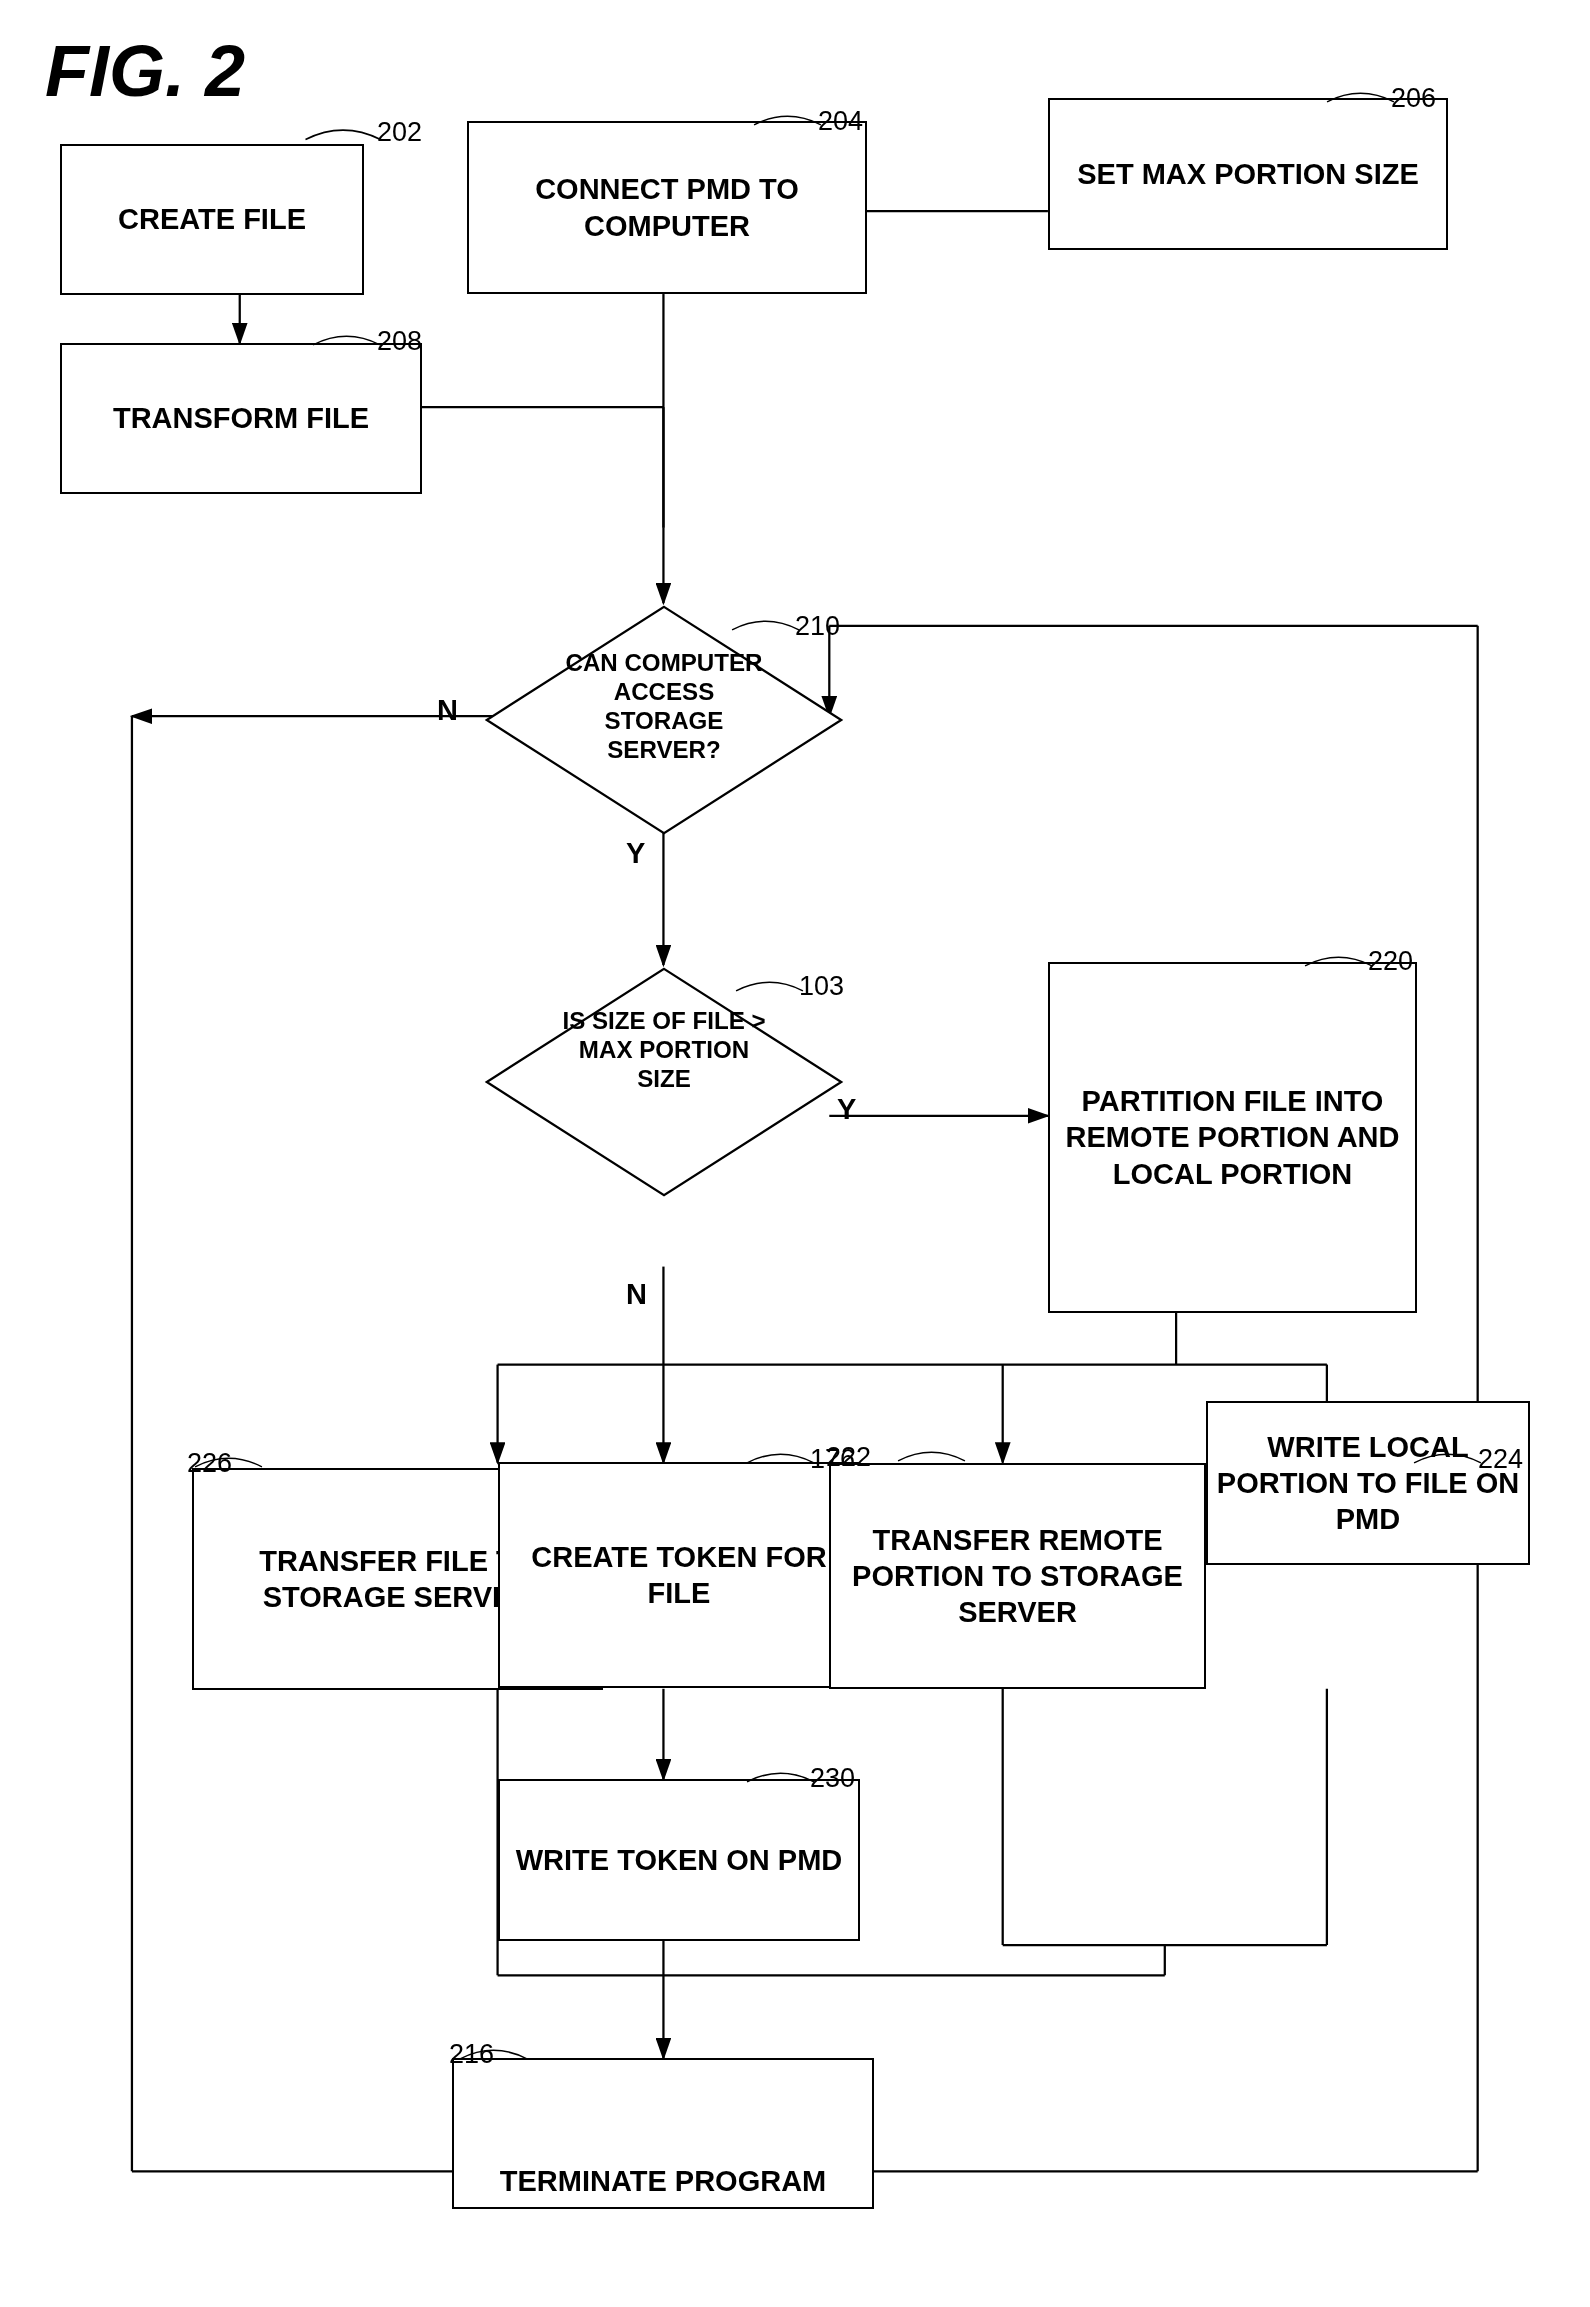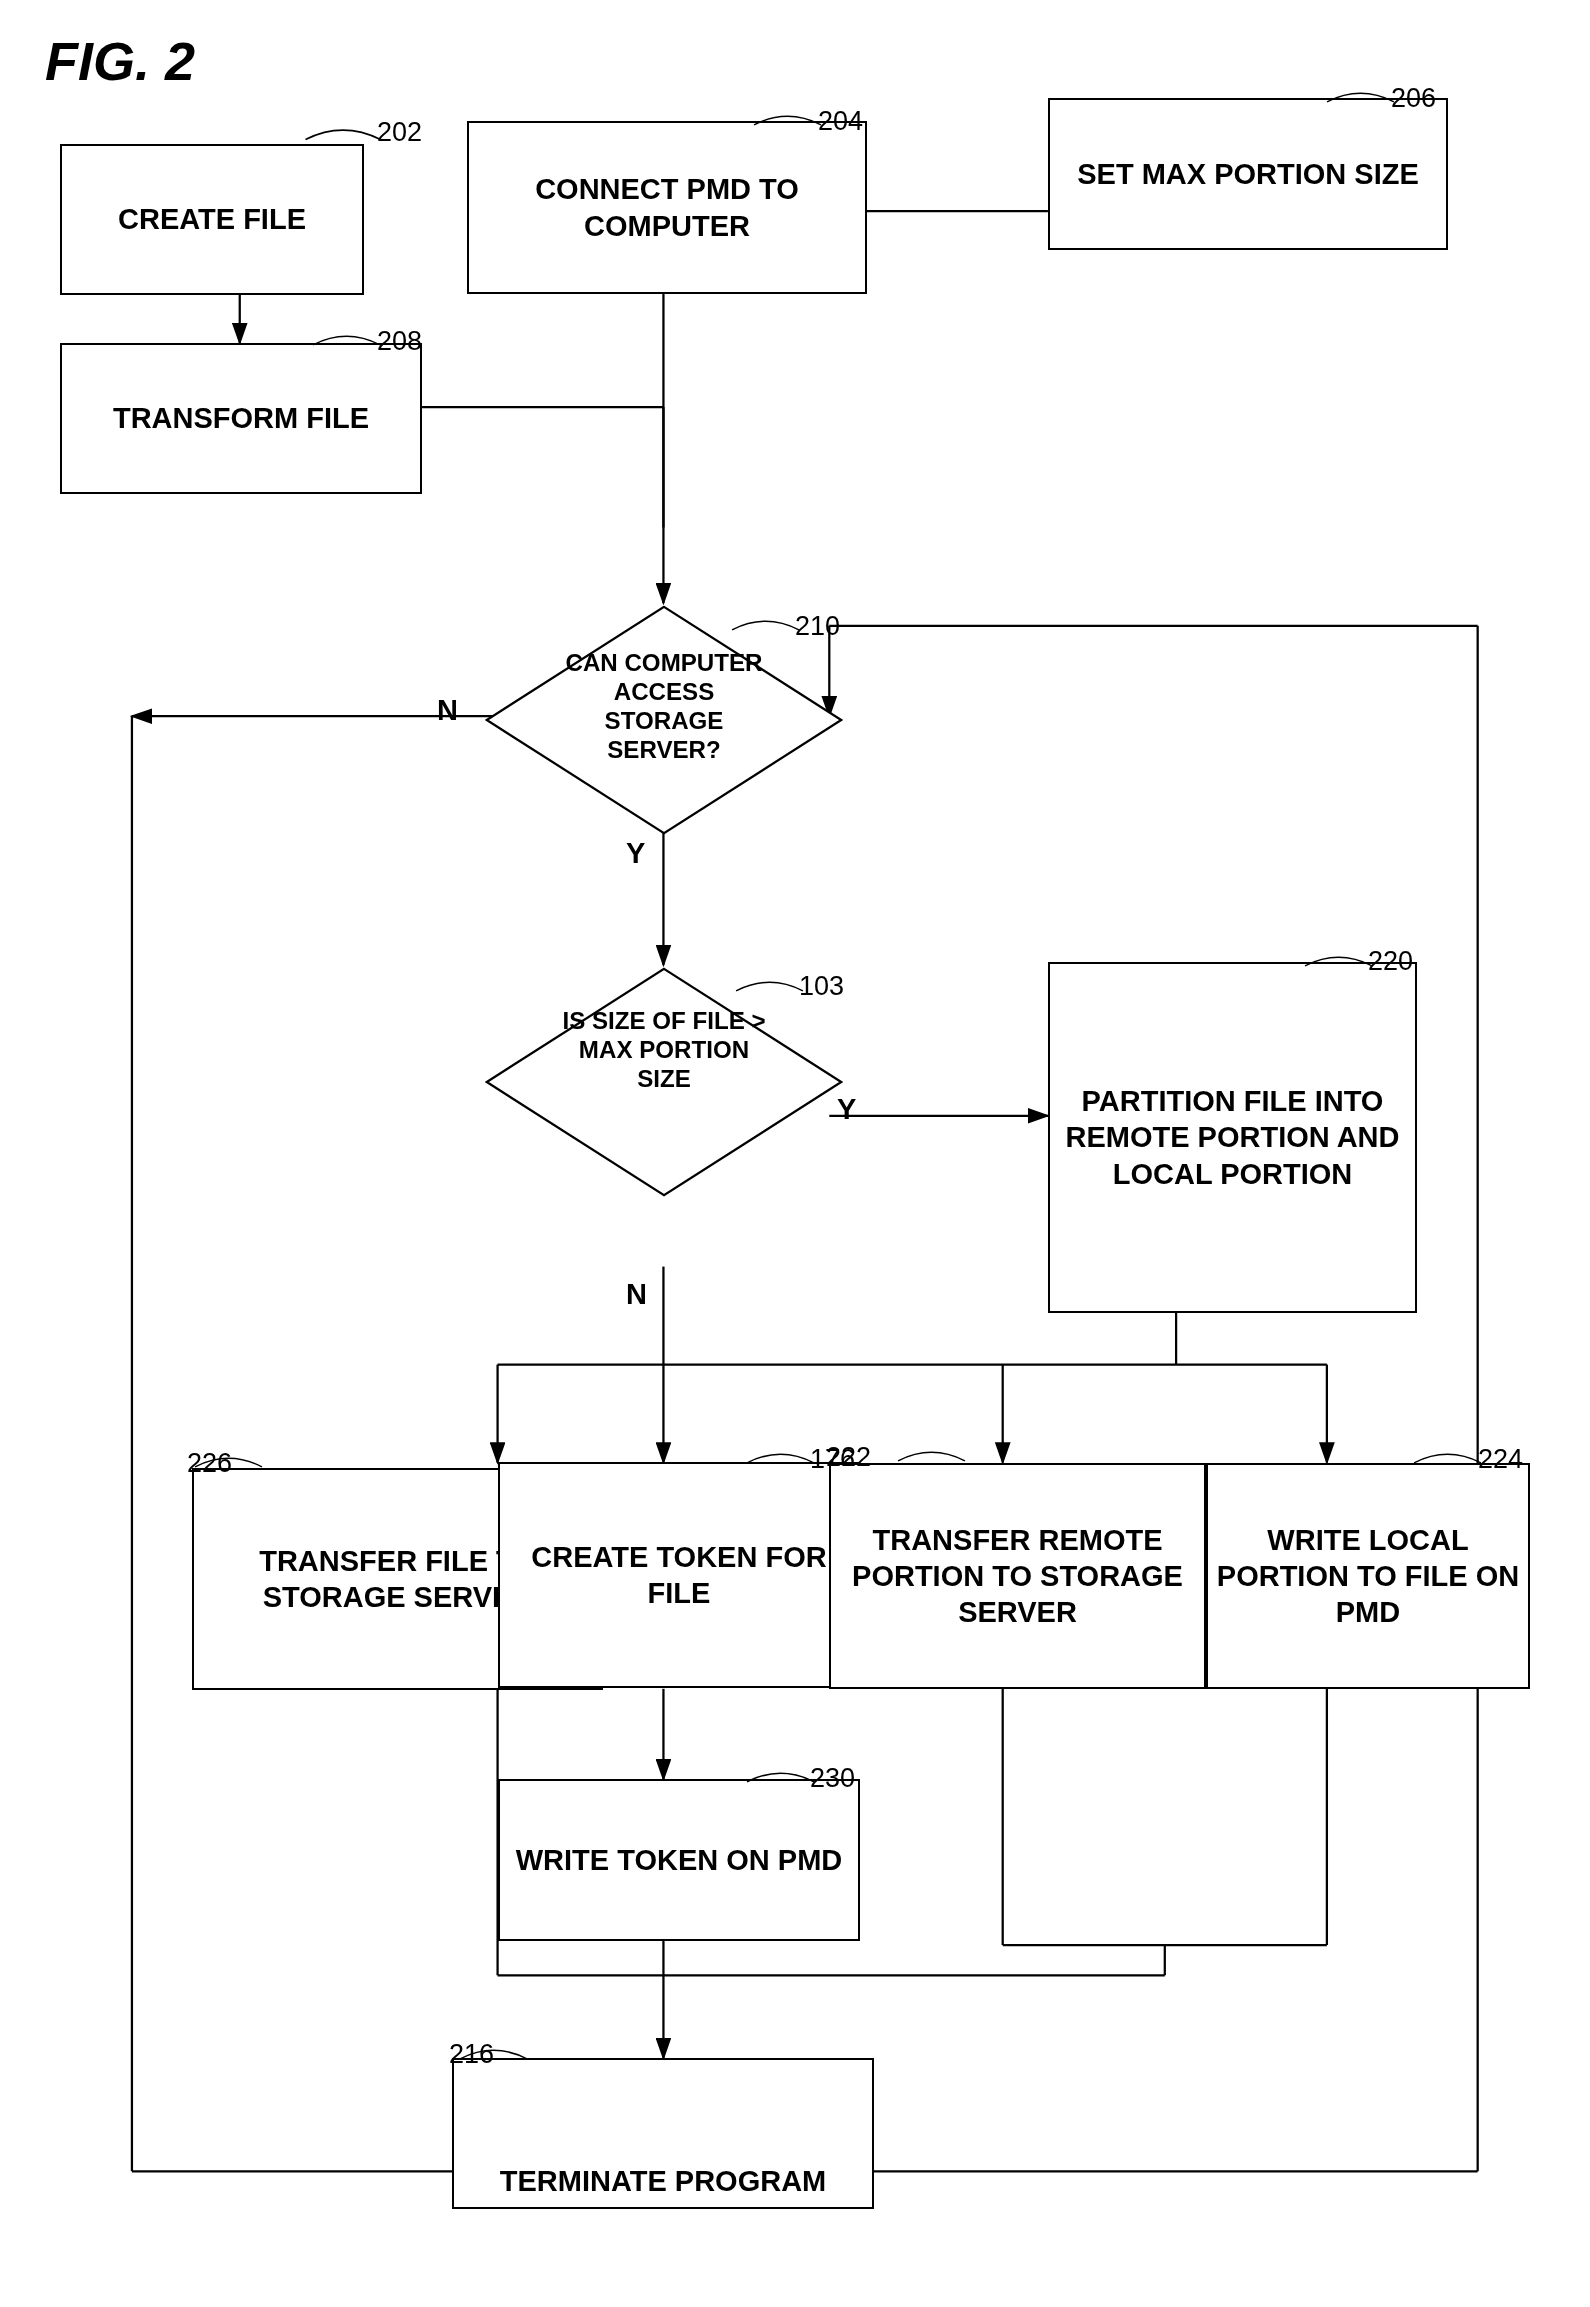--- a/index.html
+++ b/index.html
@@ -15,21 +15,21 @@
     .diagram-container {
       position: relative;
       width: 1590px;
       height: 2307px;
     }
 
     .fig-label {
       position: absolute;
       top: 30px;
       left: 45px;
-      font-size: 54px;
+      font-size: 72px;
       font-weight: bold;
       font-style: italic;
     }
 
     
     .fc-box {
       position: absolute;
       border: 2.3px solid #000;
       background: #fff;
       display: flex;
@@ -249,21 +249,21 @@
   <div class="fc-box" style="left:829px; top:1463px; width:377px; height:226px;">
     <span>TRANSFER REMOTE PORTION TO STORAGE SERVER</span>
   </div>
   <div class="ref-label" style="left:826px; top:1442px;">
     <span>222</span>
   </div>
   <svg style="position:absolute;left:890px;top:1440px;width:83px;height:26px;" viewBox="0 0 110 35" width="83" height="26">
     <path d="M10,28 Q55,5 100,28" stroke="#000" stroke-width="2" fill="none"></path>
   </svg>
 
-  <div class="fc-box" style="left:1206px; top:1463px; width:324px; height:226px;">
+  <div class="fc-box" style="left:1206px; top:1401px; width:324px; height:164px;">
     <span>WRITE LOCAL PORTION TO FILE ON PMD</span>
   </div>
   <div class="ref-label" style="left:1478px; top:1444px;">
     <span>224</span>
   </div>
   <svg style="position:absolute;left:1406px;top:1442px;width:83px;height:26px;" viewBox="0 0 110 35" width="83" height="26">
     <path d="M10,28 Q55,5 100,28" stroke="#000" stroke-width="2" fill="none"></path>
   </svg>
 
   <div class="fc-box" style="left:498px; top:1779px; width:362px; height:162px;">

